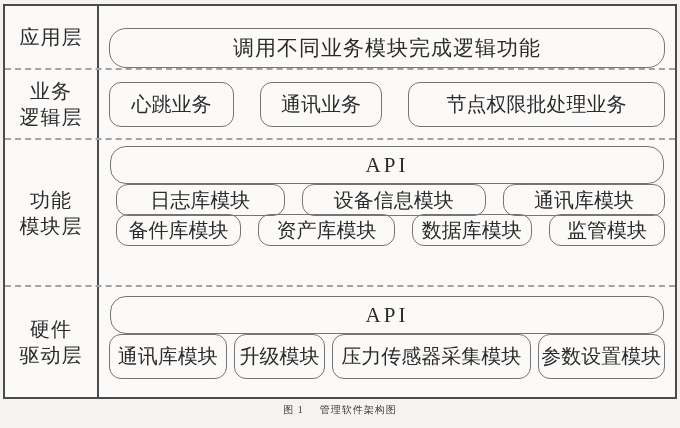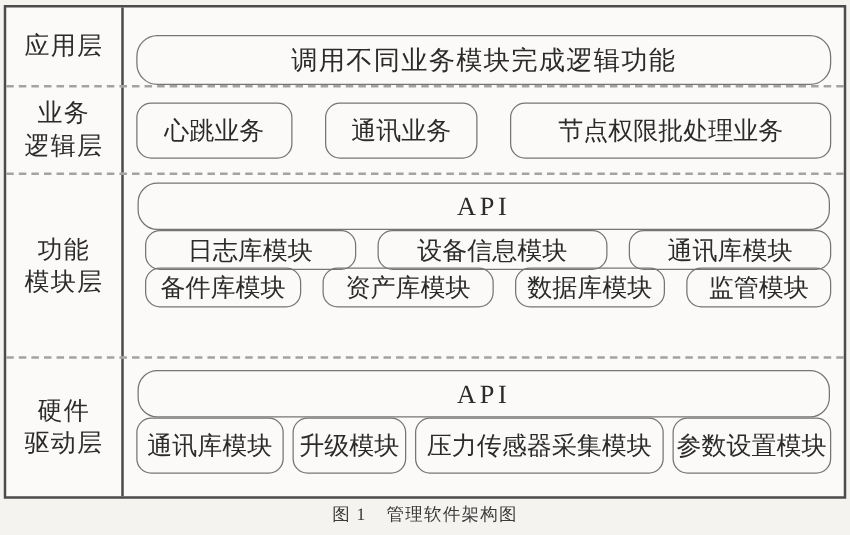--- a/index.html
+++ b/index.html
@@ -56,21 +56,21 @@
   .row-func .pill:nth-child(1){flex:125 1 0;}
   .row-func .pill:nth-child(2){flex:137 1 0;}
   .row-func .pill:nth-child(3){flex:120 1 0;}
   .row-func .pill:nth-child(4){flex:116 1 0;}
   .row-hw .pill:nth-child(1){flex:119 1 0;}
   .row-hw .pill:nth-child(2){flex:92 1 0;}
   .row-hw .pill:nth-child(3){flex:202 1 0;}
   .row-hw .pill:nth-child(4){flex:129 1 0;}
   .caption{
     position:absolute;left:0;right:0;top:403px;
-    text-align:center;font-size:14px;letter-spacing:1px;color:#3a3a3a;
+    text-align:center;font-size:10px;letter-spacing:1px;color:#3a3a3a;
   }
   .caption .gap{display:inline-block;width:16px;}
 </style>
 </head>
 <body>
 
 <div class="diagram">
 
   <section class="layer layer-app">
     <div class="label-col">

